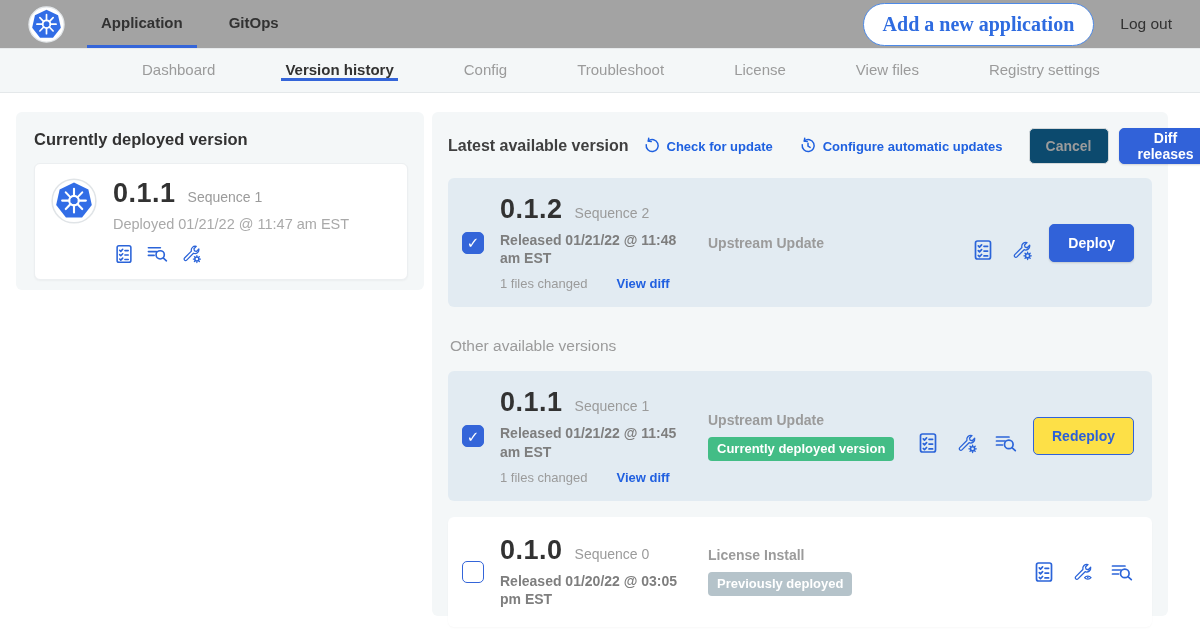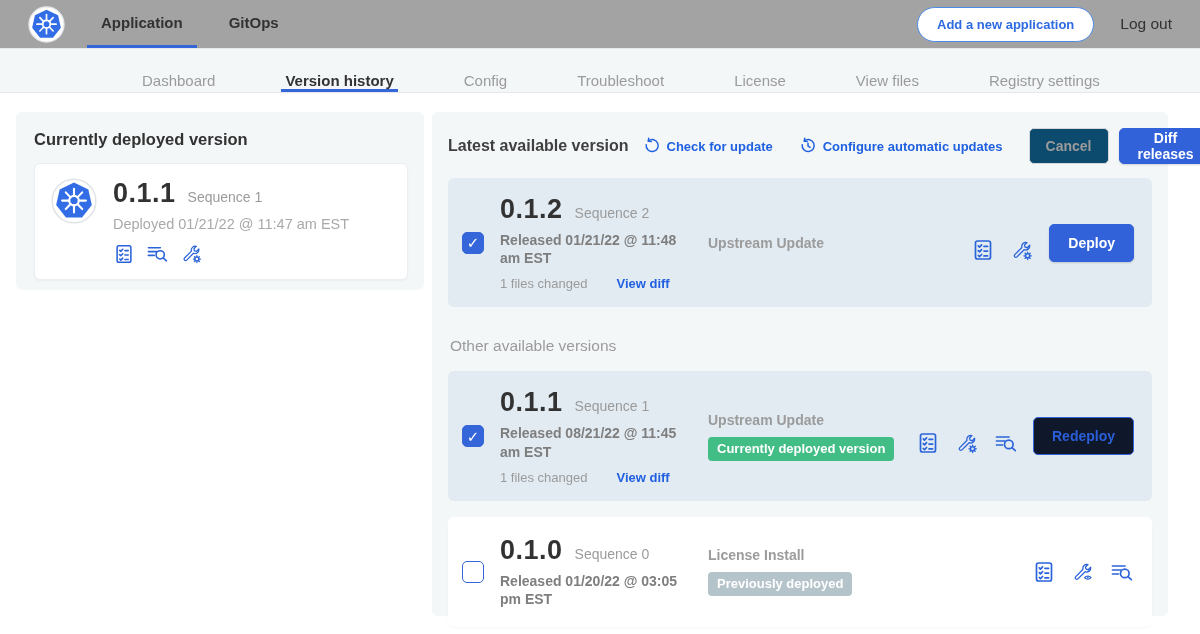--- a/index.html
+++ b/index.html
@@ -10,27 +10,27 @@
   
   .topbar { position:absolute; top:0; left:0; width:1200px; height:49px; background:#a3a3a3;
     border-bottom:1px solid #e7eaec; display:flex; align-items:stretch; }
   .logo-wrap { display:flex; align-items:center; padding:0 22px 0 28px; }
   .top-tabs { display:flex; align-items:stretch; }
   .top-tab { display:flex; align-items:center; padding:0 14px; font-size:15px; font-weight:700;
     color:#323232; cursor:pointer; border-bottom:3px solid transparent; margin-right:18px; }
   .top-tab.active { border-bottom:3px solid #3465d9; }
   .topbar-right { margin-left:auto; display:flex; align-items:center; padding-right:28px; gap:26px; }
   .pill-btn { border:1.5px solid #4d8ae8; color:#2e6be0; background:#fff; font-weight:700;
-    font-size:13px; border-radius:999px; padding:9px 19px; cursor:pointer;
-    font-family:Liberation Sans, sans-serif; }
+    font-size:20px; border-radius:999px; padding:9px 19px; cursor:pointer;
+    font-family:Liberation Serif, serif; }
   .logout { font-size:15.5px; color:#323232; cursor:pointer; }
 
   
   .subnav { position:absolute; top:49px; left:0; width:1200px; height:44px; background:#f4f7f8;
-    border-bottom:1px solid #e4e8ea; display:flex; align-items:flex-end; padding-left:138px; }
+    border-bottom:1px solid #e4e8ea; display:flex; align-items:center; padding-left:138px; }
   .sub-tab { display:flex; align-items:center; padding:0 4px; margin-right:62px; font-size:15px;
     color:#9b9b9b; cursor:pointer; border-bottom:3px solid transparent; white-space:nowrap; }
   .sub-tab.active { color:#323232; font-weight:700; border-bottom:3px solid #3465d9; }
 
   
   .left-panel { position:absolute; left:16px; top:112px; width:408px; height:178px;
     background:#f4f7f8; border-radius:6px; padding:18px 16px 16px 18px; }
   .left-panel h2 { font-size:16.5px; font-weight:700; color:#323232; }
   .deployed-card { margin-top:14px; background:#fff; border-radius:6px; border:1px solid #eceff1;
     box-shadow:0 1px 2px rgba(0,0,0,.04); padding:14px 16px; display:flex; gap:16px; }
@@ -47,21 +47,21 @@
   .avail-header { display:flex; align-items:center; min-height:36px; }
   .avail-title { font-size:16px; font-weight:600; color:#404040; margin-right:14px; white-space:nowrap; }
   .link-action { display:flex; align-items:center; gap:6px; color:#1f61e0; font-size:13px;
     font-weight:700; cursor:pointer; margin-right:26px; white-space:nowrap; }
   .header-btns { margin-left:auto; display:flex; gap:10px; }
   .btn { font-family:inherit; font-size:14px; font-weight:700; border-radius:5px; cursor:pointer;
     padding:0 16px; height:36px; }
   .btn-cancel { background:#0c4a6e; border:1px solid #d4d8da; color:#9b9b9b; }
   .btn-primary { background:#3162d9; border:1px solid #3162d9; color:#fff;
     box-shadow:0 1px 2px rgba(0,0,0,.15); padding:0 18px; }
-  .btn-outline { background:#0f172a; border:1px solid #3162d9; color:#2b5fd9; padding:0 18px; }
+  .btn-outline { background:#fde047; border:1px solid #3162d9; color:#2b5fd9; padding:0 18px; }
 
   .version-row { border-radius:6px; display:flex; align-items:center; padding:16px 18px 16px 14px; }
   .row-selected { background:#e2ebf2; }
   .row-plain { background:#fff; box-shadow:0 1px 2px rgba(0,0,0,.03); }
   .row-012 { margin-top:14px; min-height:119px; }
   .row-011 { min-height:112px; }
   .row-010 { min-height:110px; }
   .other-label { margin:30px 0 16px 2px; font-size:15.5px; color:#9b9b9b; }
 
   .checkbox { width:22px; height:22px; border-radius:5px; border:1.5px solid #3465d9;
@@ -275,21 +275,21 @@
 
     <div class="version-row row-selected row-011">
       <div class="checkbox checked">
           <span class="check-glyph">✓</span>
         </div>
       <div class="ver-col">
         <div class="ver-line">
           <span class="ver-big">0.1.1</span>
           <span class="seq">Sequence 1</span>
         </div>
-        <div class="released">Released 08/21/22 @ 11:45 am EST</div>
+        <div class="released">Released 01/21/22 @ 11:45 am EST</div>
         <div class="files-line">
           <span class="files-changed">1 files changed</span>
           <span class="view-diff">View diff</span>
         </div>
       </div>
       <div class="mid-col">
         <div class="source-label">Upstream Update</div>
         <span class="badge badge-green">Currently deployed version</span>
       </div>
       <div class="actions">

